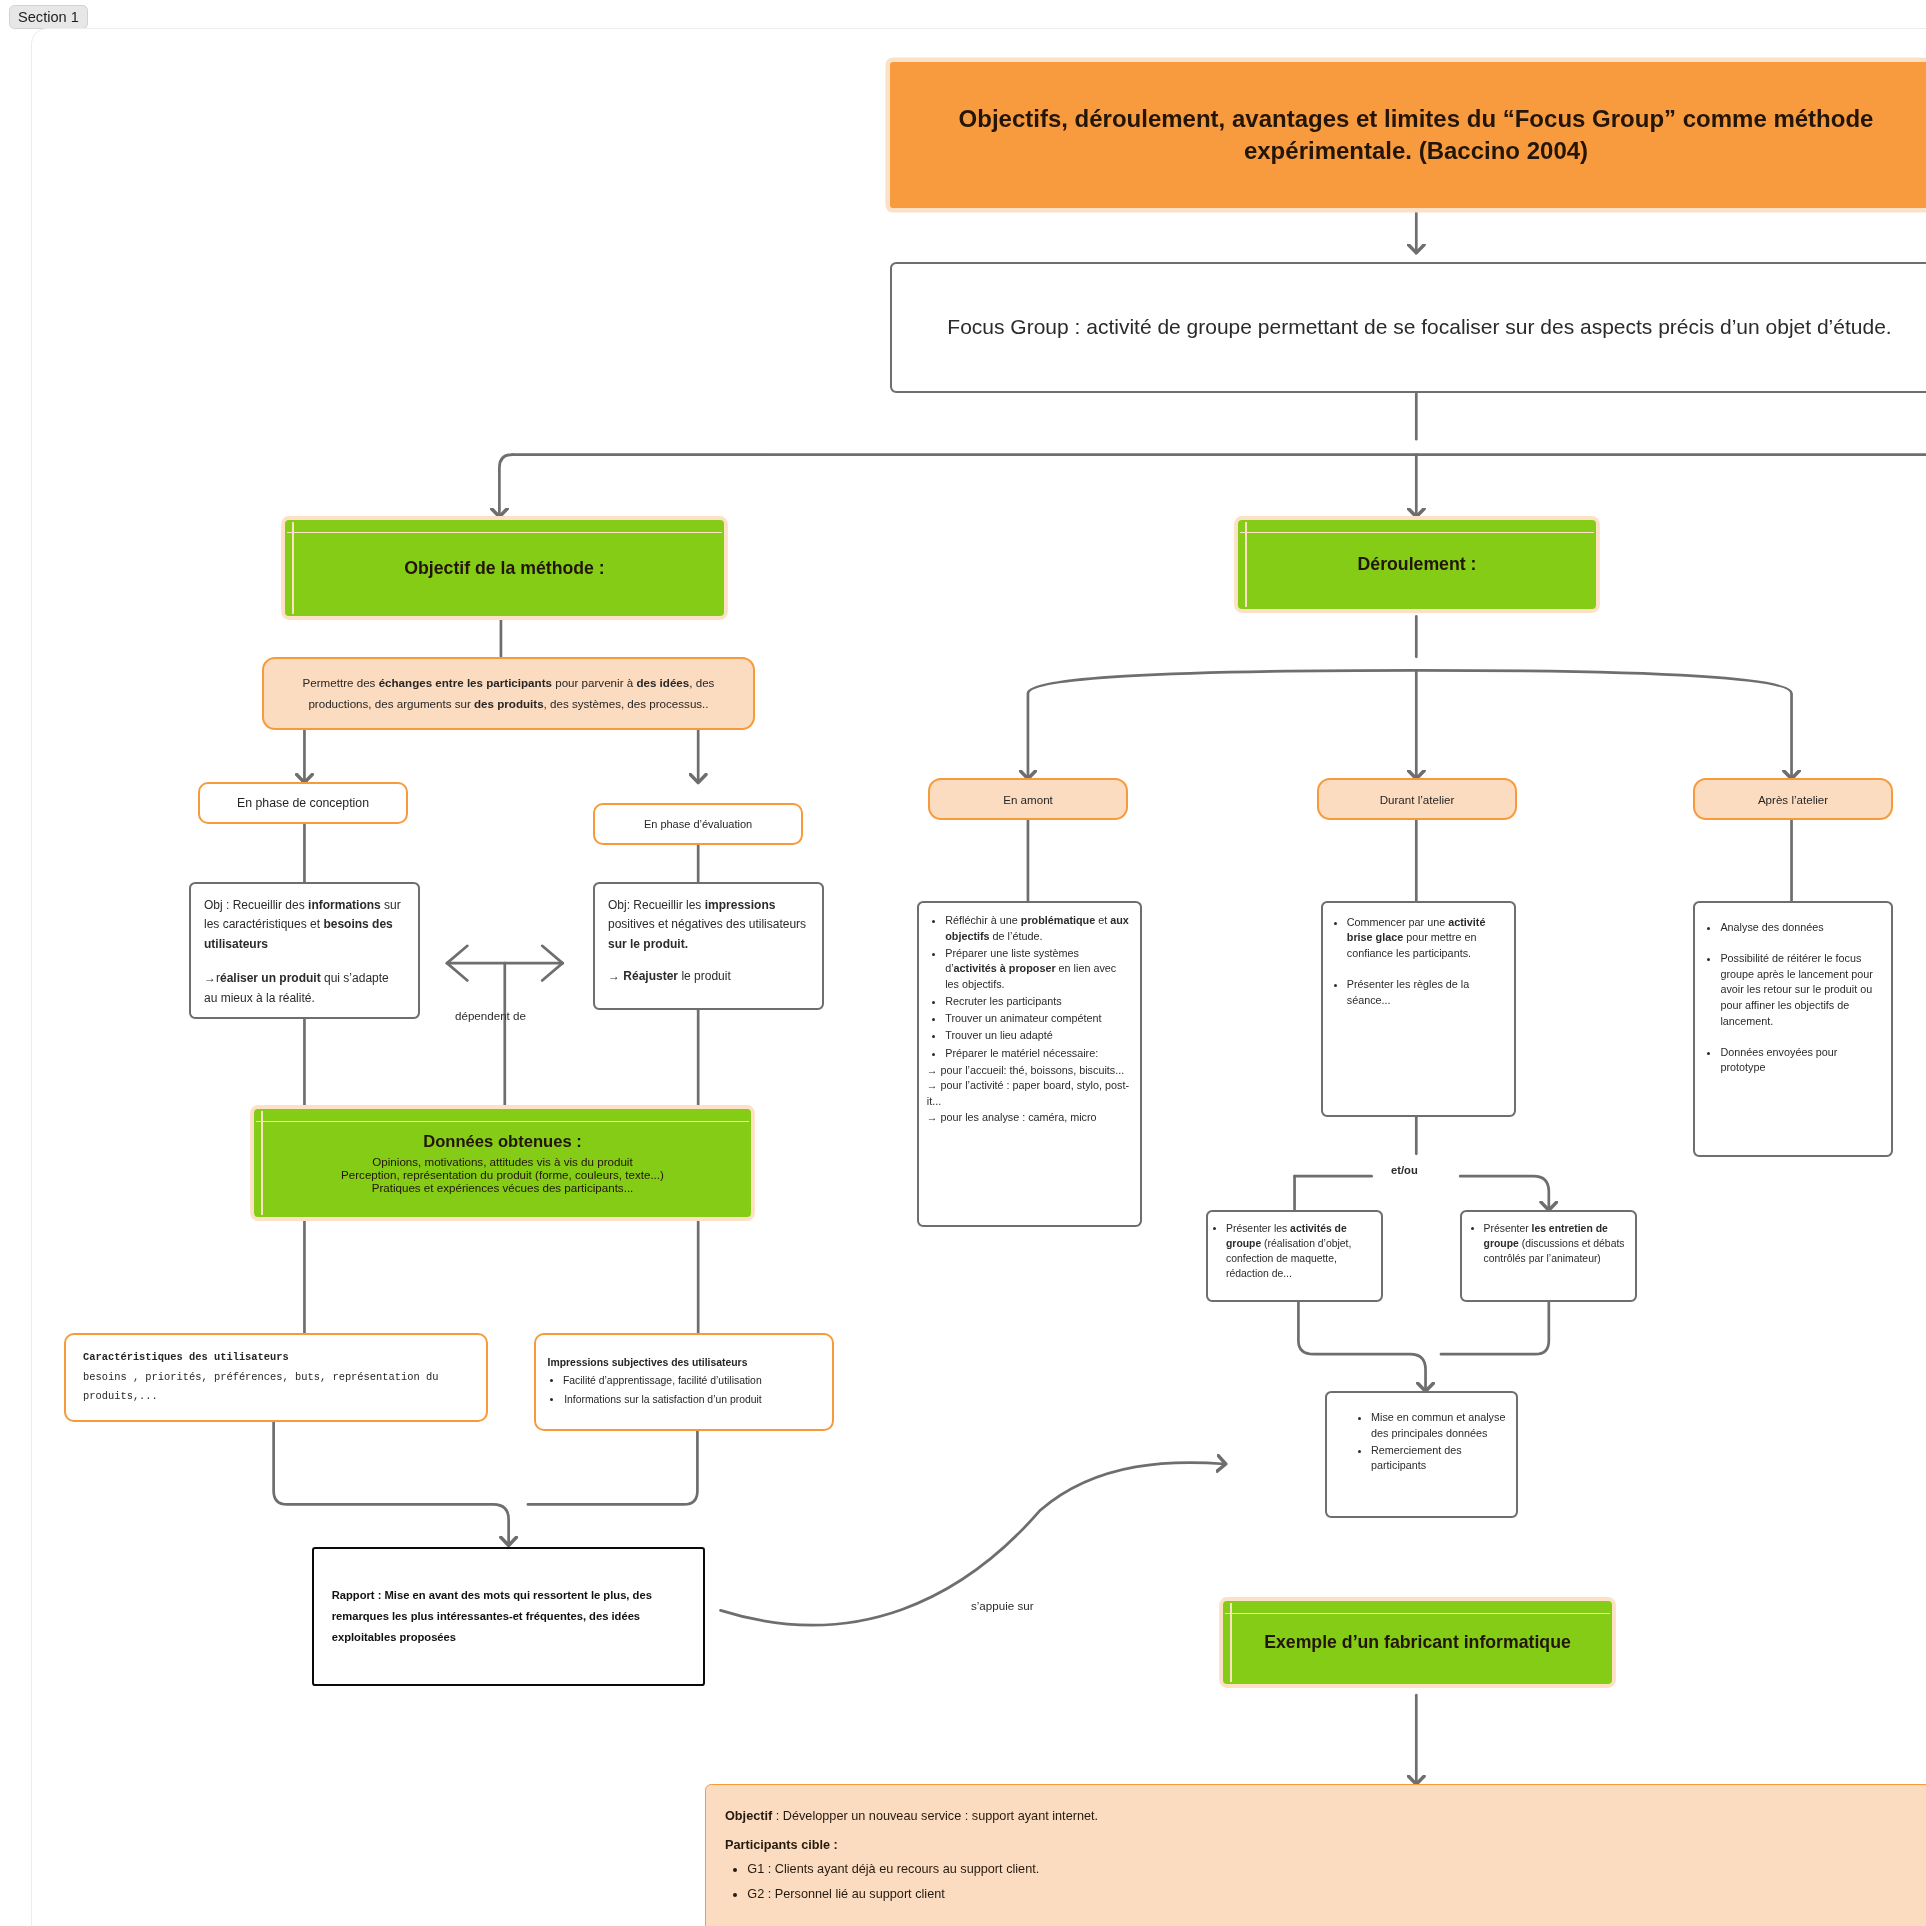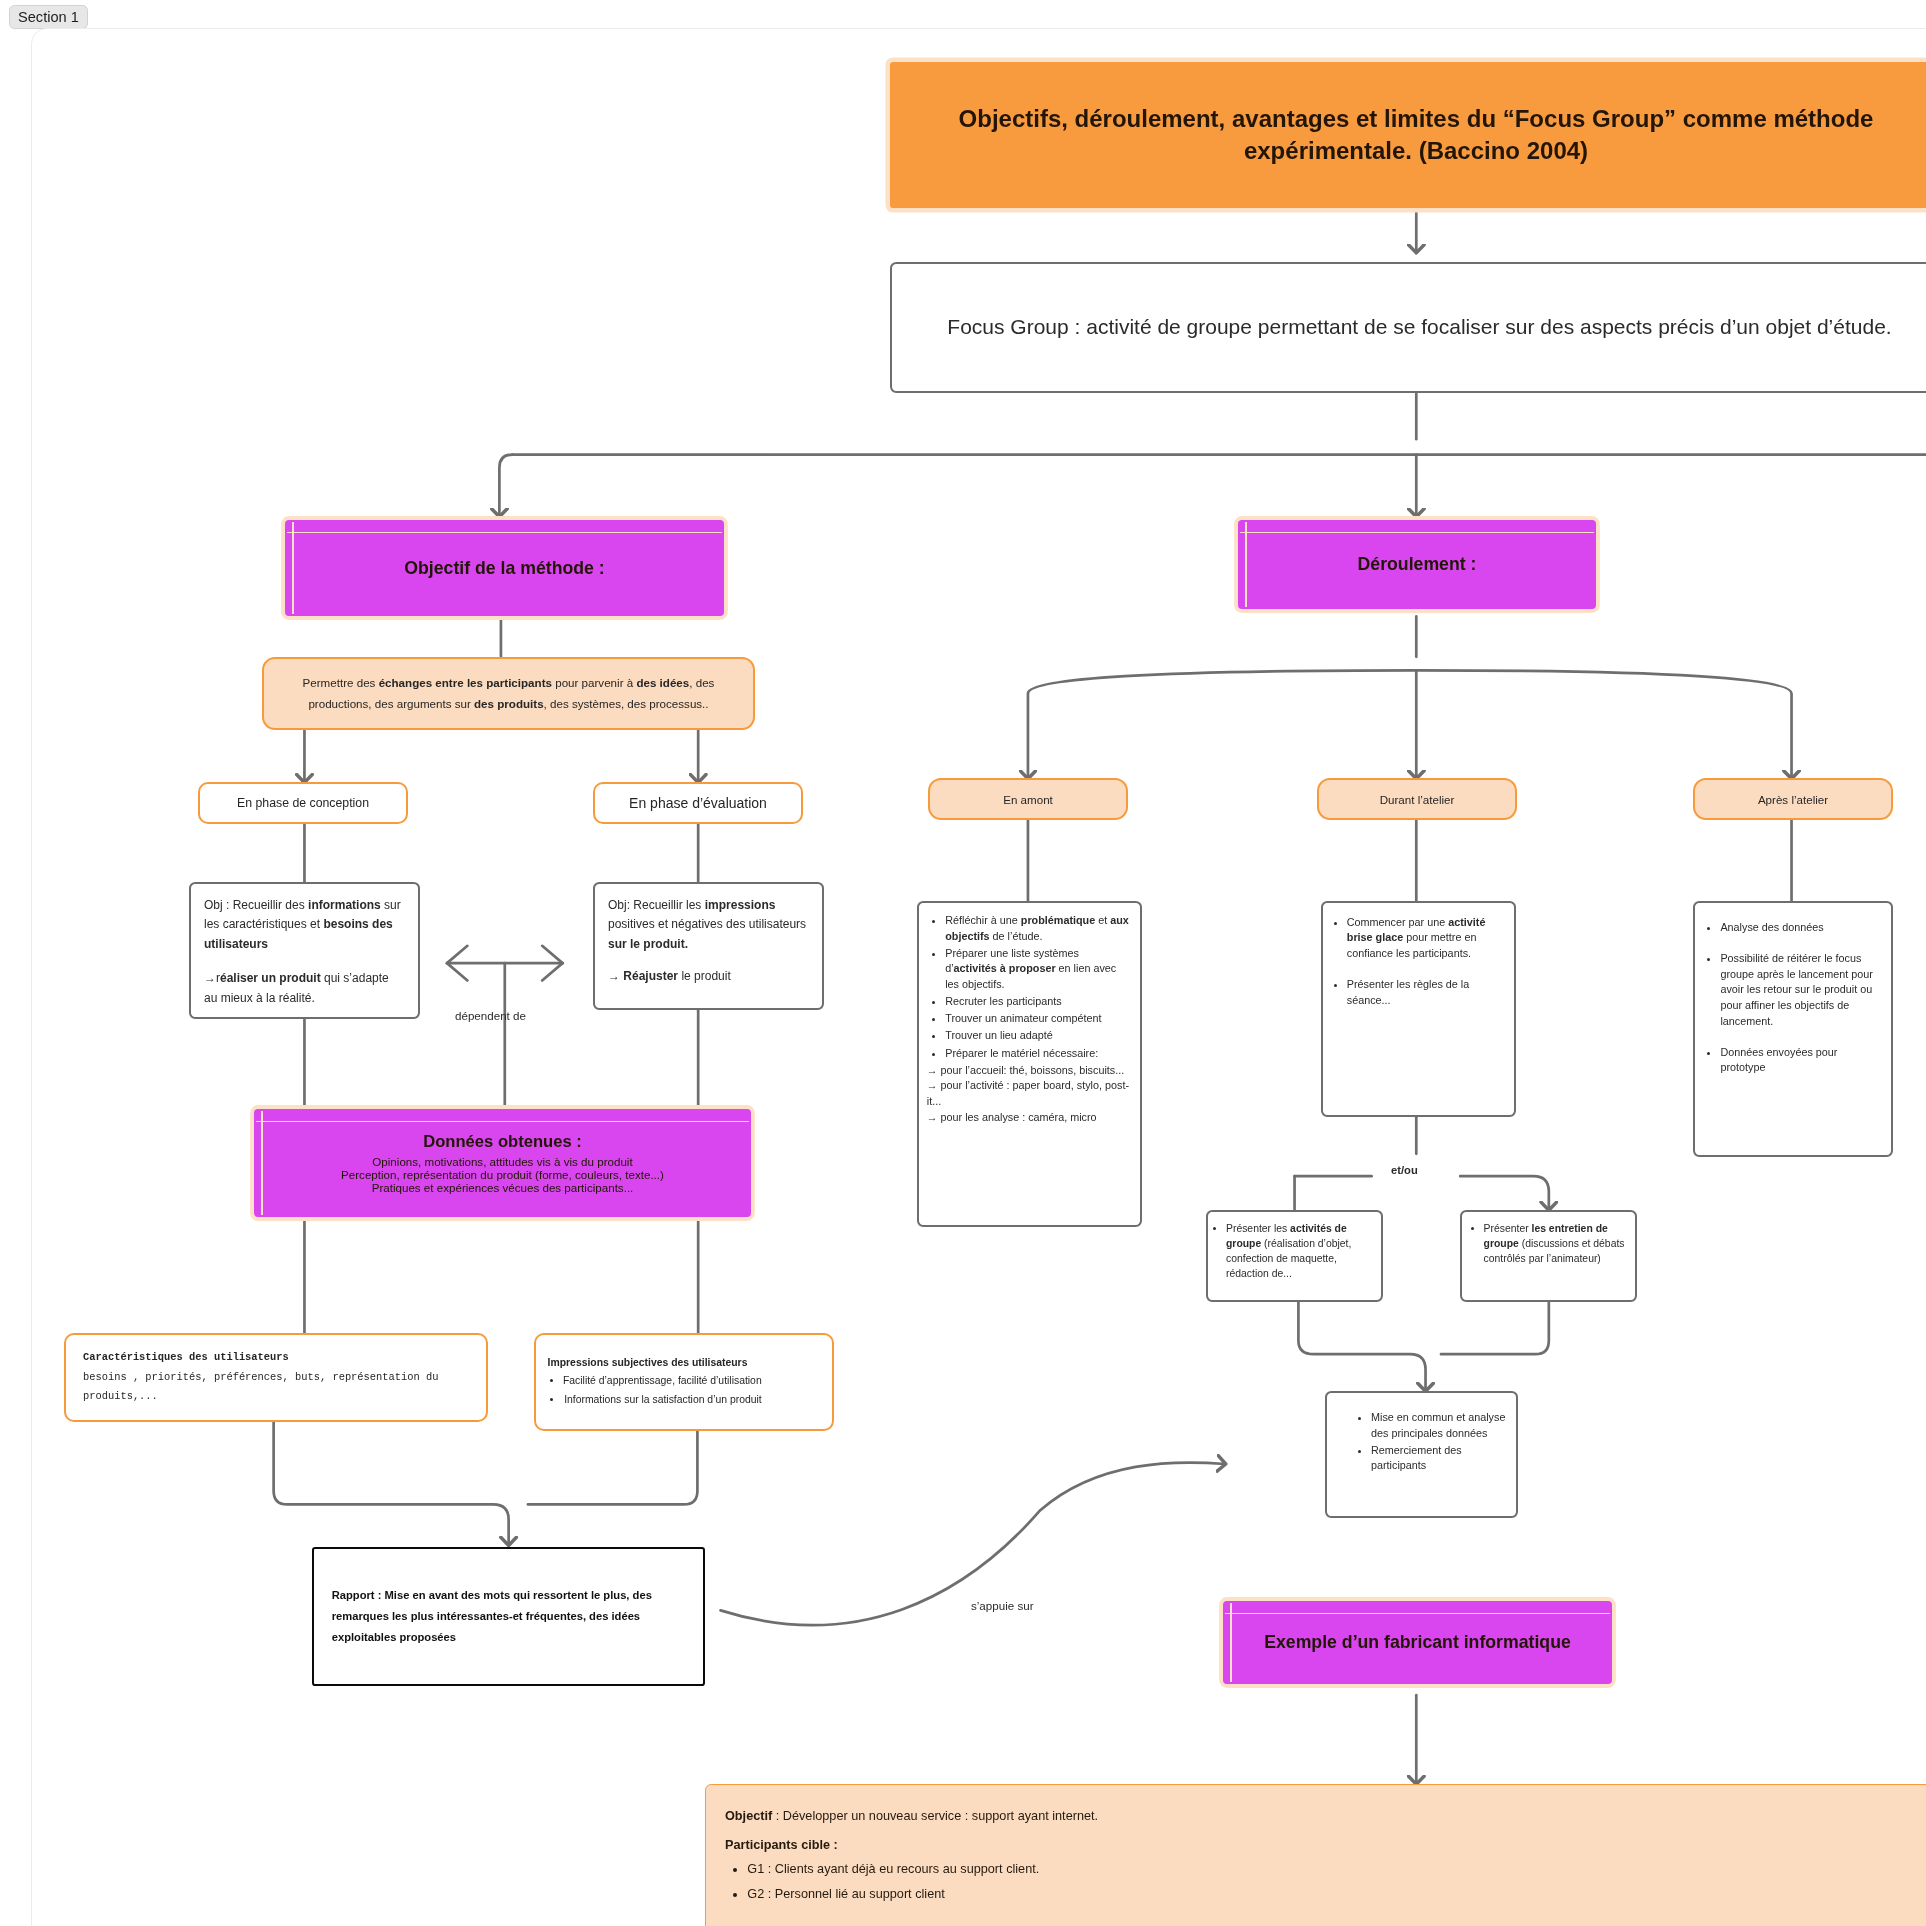--- a/index.html
+++ b/index.html
@@ -20,21 +20,21 @@
   #canvas {
     position:absolute; left:31px; top:28px;
     width:2785px; height:2350px;
     border:1.9px solid #ececec; border-radius:15.4px; background:#fff;
   }
 
   
   .node { position:absolute; }
 
   .hdr {                       
-    background:#d946ef; border-radius:3.9px;
+    background:#84cc16; border-radius:3.9px;
     display:flex; align-items:center; justify-content:center;
     text-align:center; color:#231508; font-weight:bold;
     box-shadow: 0 0 0 3.9px #fde1c6;
     padding:3.9px 9.2px;
   }
   .hdr .inner-line-v { position:absolute; left:7px; top:2.3px; bottom:2.3px; width:1.9px; background:#fde1c6; }
   .hdr .inner-line-h { position:absolute; left:2.3px; right:2.3px; top:11.6px; height:1.9px; background:#fde1c6; }
 
   .title-card {                
     background:#f89b3f; border-radius:3.1px;
@@ -162,21 +162,21 @@
   <span class="inner-line-v"></span>
   <span class="inner-line-h"></span>
   <span>Déroulement :</span>
 </div>
 
 <div class="node pill-fill" style="left:262px; top:657px; width:493px; height:73px; font-size:11.6px; line-height:1.75; padding:0 17.7px;">
   <span id="obj-stmt"><span>Permettre des </span><b>échanges entre les participants</b><span> pour parvenir à </span><b>des idées</b><span>, des productions, des arguments sur </span><b>des produits</b><span>, des systèmes, des processus..</span></span>
 </div>
 
 <div class="node pill" style="left:198px; top:782px; width:210px; height:42px; font-size:12.3px;">En phase de conception</div>
-<div class="node pill" style="left:593px; top:782px; width:210px; height:42px; font-size:14px;">En phase d’évaluation</div>
+<div class="node pill" style="left:593px; top:803px; width:210px; height:42px; font-size:11px;">En phase d’évaluation</div>
 
 <div class="node white-box" style="left:189px; top:882px; width:231px; height:137px; padding:11.6px 13px; font-size:12px; line-height:1.65;">
   <div id="obj-con"><span>Obj : Recueillir des </span><b>informations</b><span> sur les caractéristiques et </span><b>besoins des utilisateurs</b></div>
   <div style="height:14px"></div>
   <div id="obj-con-a"><span>→r</span><b>éaliser un produit</b><span> qui s’adapte au mieux à la réalité.</span></div>
 </div>
 
 <div class="node white-box" style="left:593px; top:882px; width:231px; height:128px; padding:11.6px 13px; font-size:12px; line-height:1.65;">
   <div id="obj-eva"><span>Obj: Recueillir les </span><b>impressions</b><span> positives et négatives des utilisateurs </span><b>sur le produit.</b></div>
   <div style="height:11.6px"></div>

